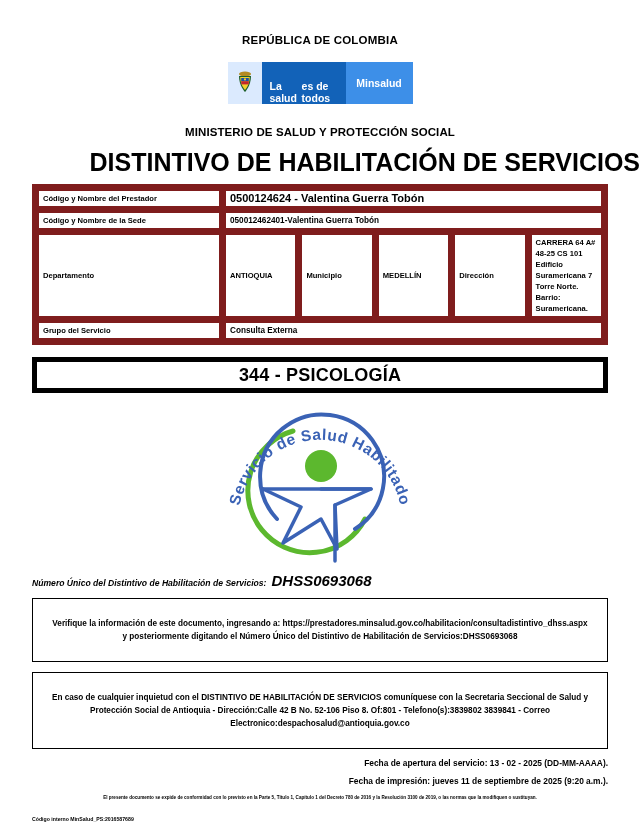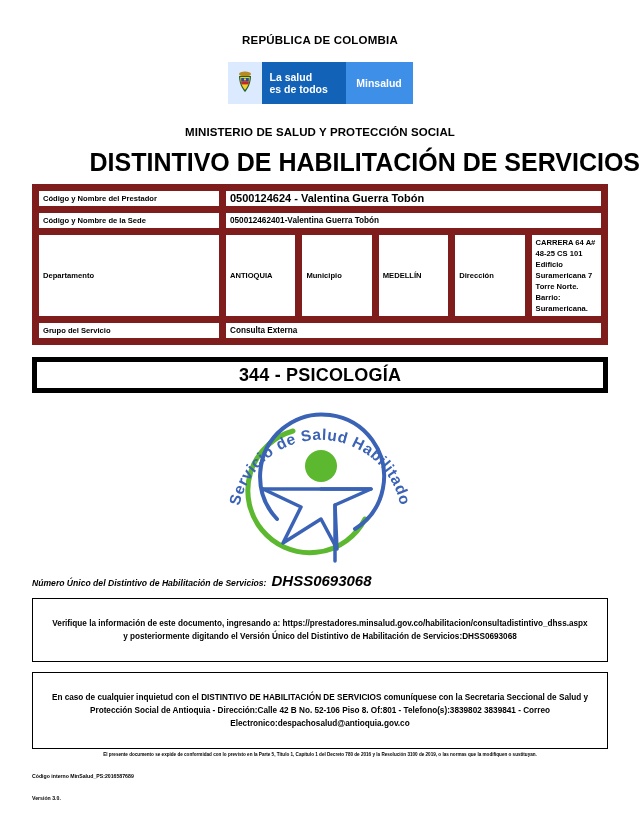--- a/index.html
+++ b/index.html
@@ -51,24 +51,25 @@
     justify-content: center;
   }
   .logo-dark {
     flex: 0 0 84px;
     background: #1262b8;
     color: #ffffff;
     font-size: 10.5px;
     font-weight: bold;
     line-height: 12px;
     display: flex;
-    flex-direction: column;
+    flex-direction: row;
     justify-content: center;
     padding-left: 8px;
     box-sizing: border-box;
+    align-items: flex-end;
   }
   .logo-light {
     flex: 1 1 auto;
     background: #3d8fe8;
     color: #ffffff;
     font-size: 10.5px;
     font-weight: bold;
     display: flex;
     align-items: center;
     justify-content: center;
@@ -286,28 +287,32 @@
     </svg>
   </div>
 
   <div class="unique-row">
     <span class="unique-label">Número Único del Distintivo de Habilitación de Servicios:</span>
     <span class="unique-value">DHSS0693068</span>
   </div>
 
   <div class="note-box">
     <div>Verifique la información de este documento, ingresando a: https://prestadores.minsalud.gov.co/habilitacion/consultadistintivo_dhss.aspx</div>
-    <div>y posteriormente digitando el Versión Único del Distintivo de Habilitación de Servicios:DHSS0693068</div>
+    <div>y posteriormente digitando el Número Único del Distintivo de Habilitación de Servicios:DHSS0693068</div>
   </div>
 
   <div class="note-box second">
     <div>En caso de cualquier inquietud con el DISTINTIVO DE HABILITACIÓN DE SERVICIOS comuníquese con la Secretaria Seccional de Salud y</div>
     <div>Protección Social de Antioquia - Dirección:Calle 42 B No. 52-106 Piso 8. Of:801 - Telefono(s):3839802 3839841 - Correo</div>
     <div>Electronico:despachosalud@antioquia.gov.co</div>
   </div>
 
+  <div class="dates">
+    <div class="date-line">Fecha de apertura del servicio: 13 - 02 - 2025 (DD-MM-AAAA).</div>
+    <div class="date-line">Fecha de impresión: jueves 11 de septiembre de 2025 (9:20 a.m.).</div>
+  </div>
 
   <div class="legal-line">El presente documento se expide de conformidad con lo previsto en la Parte 5, Título 1, Capítulo 1 del Decreto 780 de 2016 y la Resolución 3100 de 2019, o las normas que la modifiquen o sustituyan.</div>
 
   <div class="footer-line">Código interno MinSalud_PS:2016587689</div>
   <div class="footer-line version">Versión 3.0.</div>
 
 </div>
 
 </body></html>

